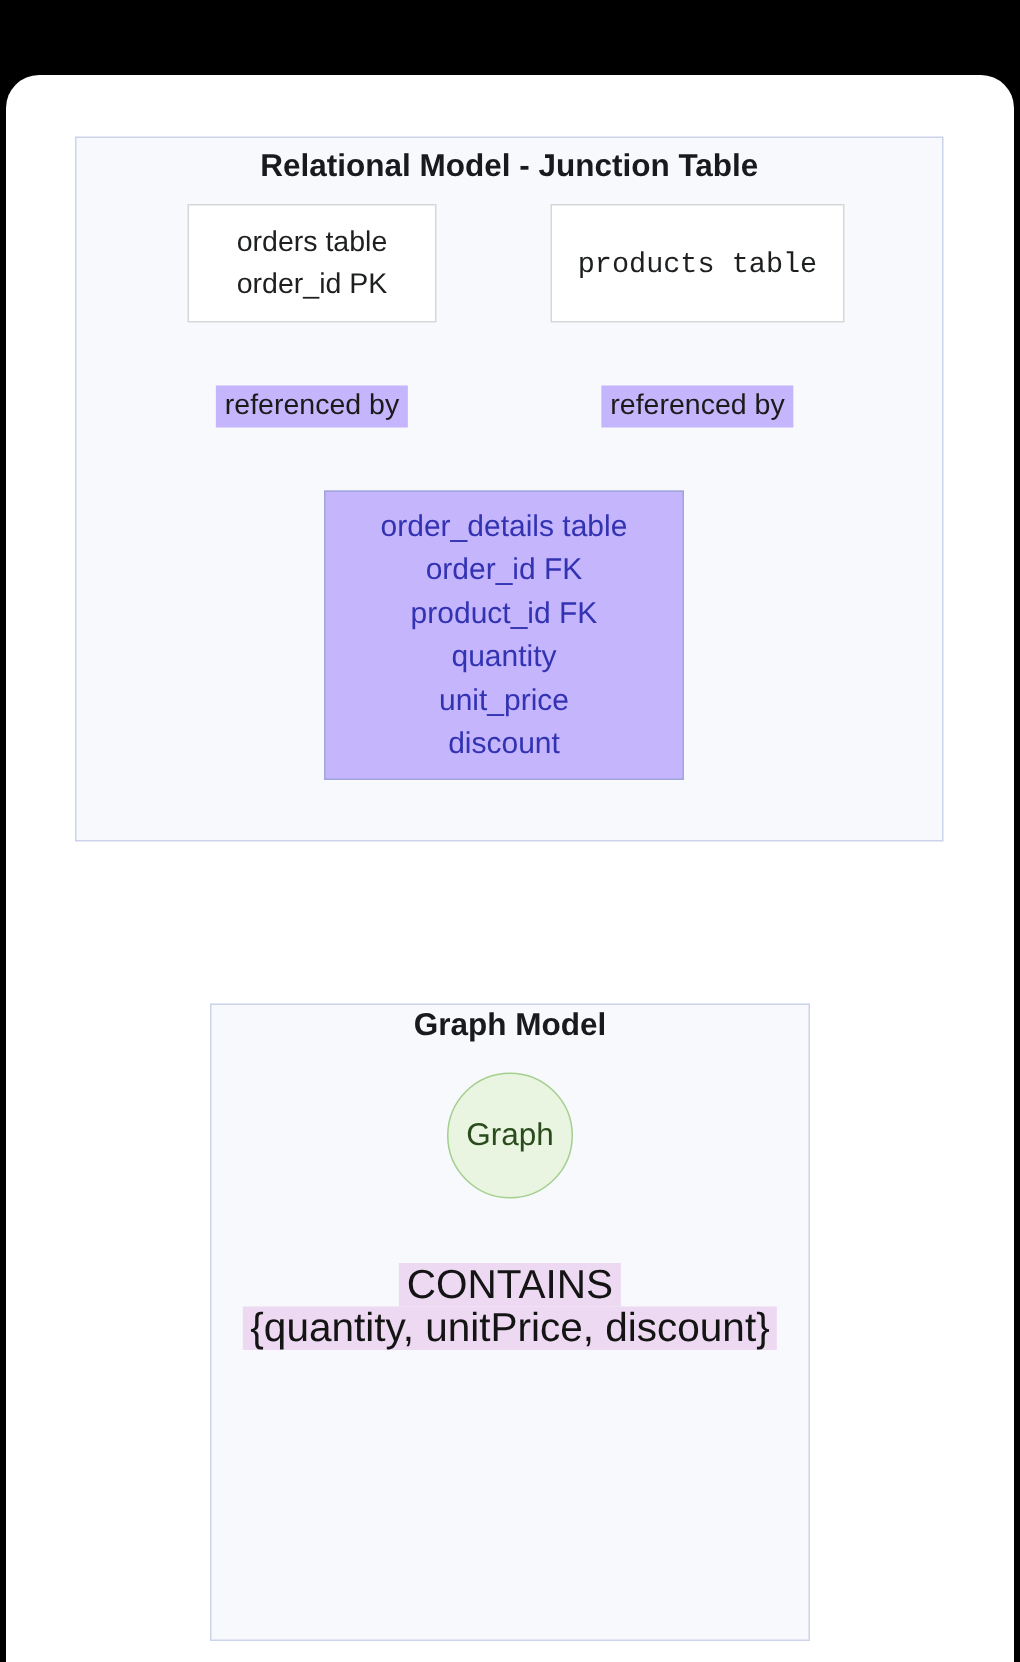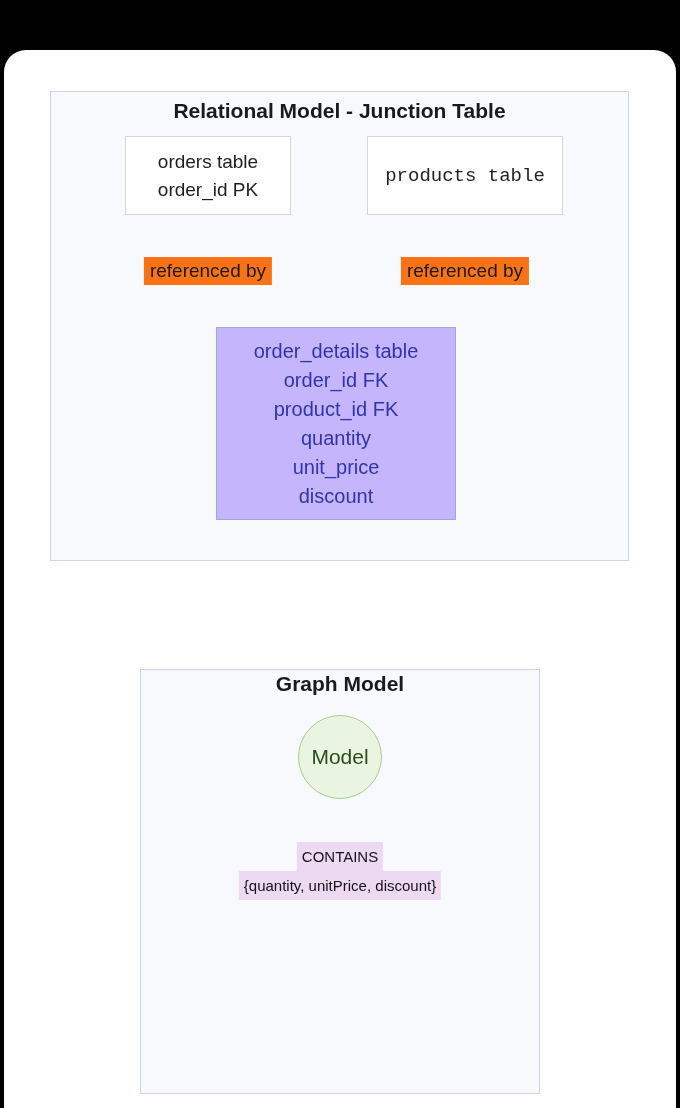--- a/index.html
+++ b/index.html
@@ -60,21 +60,21 @@
     font-size: 19px;
     line-height: 28px;
     color: #1d1f20;
     text-align: right;
   }
   .node-orders   { left: 125px; top: 92px; width: 166px; height: 79px; }
   .node-products { left: 367px; top: 92px; width: 196px; height: 79px; font-family: Liberation Mono, monospace; }
   .edge-label {
     position: absolute;
     transform: translateX(-50%);
-    background: #f97316;
+    background: #c4b5fd;
     color: #1b1b1b;
     font-size: 19px;
     padding: 3px 6px;
     white-space: nowrap;
   }
   .edge-label-left  { left: 208px; top: 213px; }
   .edge-label-right { left: 465px; top: 213px; }
   .node-junction {
     position: absolute;
     left: 216px; top: 283px;
@@ -104,21 +104,21 @@
     font-size: 21px;
   }
   .circle-order   { left: 298px; top: 671px; width: 84px;  height: 84px; }
   .circle-product { left: 283px; top: 894px; width: 114px; height: 114px; }
   .contains-label {
     position: absolute;
     left: 340px;
     top: 798px;
     transform: translateX(-50%);
     text-align: center;
-    font-size: 15px;
+    font-size: 27px;
     line-height: 27px;
     color: #141414;
     white-space: nowrap;
   }
   .contains-label .hl {
     display: inline-block;
     background: #eed9f2;
     padding: 1px 5px;
   }
 </style>
@@ -163,21 +163,21 @@
     <div>product_id FK</div>
     <div>quantity</div>
     <div>unit_price</div>
     <div>discount</div>
   </div>
 
   <div class="section section-graph"></div>
   <div class="section-title" style="left:140px; width:400px; top:628px;">Graph Model</div>
 
   <div class="circle-node circle-order">
-    <span>Model</span>
+    <span>Graph</span>
   </div>
 
   <div class="contains-label">
     <div><span class="hl">CONTAINS</span></div>
     <div><span class="hl">{quantity, unitPrice, discount}</span></div>
   </div>
 
 </div>
 
 </body></html>

